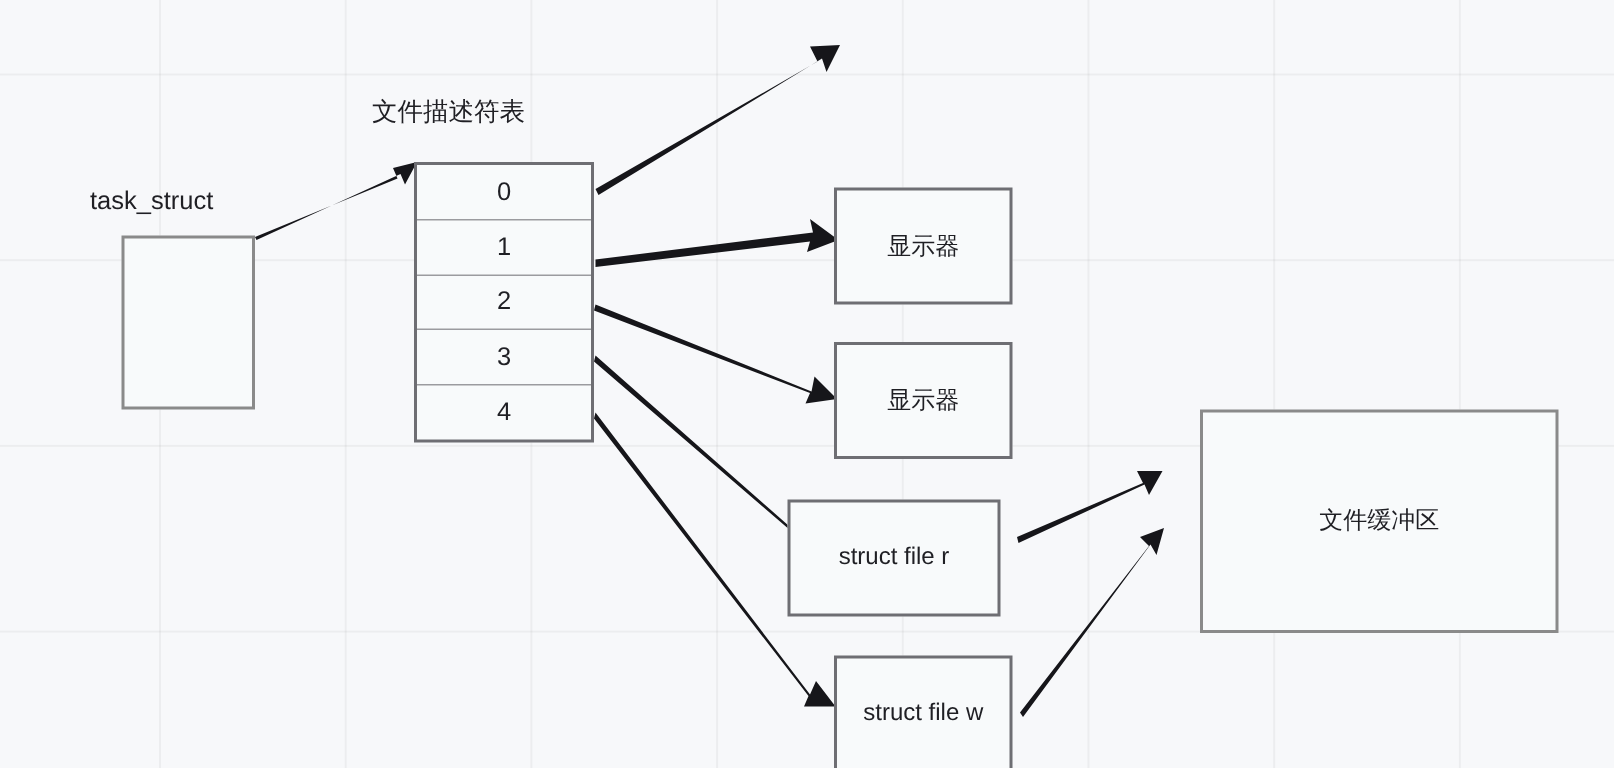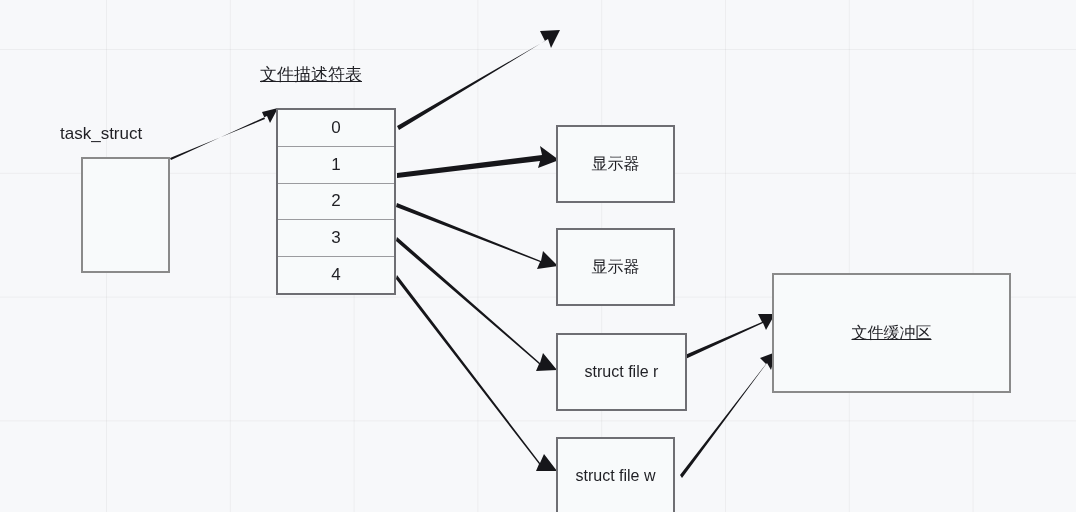--- a/index.html
+++ b/index.html
@@ -68,30 +68,30 @@
 
       <path d="M678,358 L762,322 L758,314 L775,314 L766,330 L763,323 L679,362 Z"></path>
 
       <path d="M680,475 L766,364 L760,358 L776,352 L771,370 L767,363 L682,478 Z"></path>
     </g>
   </svg>
 
   <div class="label" style="left:60px;top:124px;">task_struct</div>
   <div class="box" style="left:81px;top:157px;width:89px;height:116px;"></div>
 
-  <div class="label cjk" style="left:260px;top:63px;text-decoration:underline;">文件描述符表</div>
+  <div class="label cjk" style="left:248px;top:63px;">文件描述符表</div>
   <div id="fdtable">
     <div class="row">0</div>
     <div class="row">1</div>
     <div class="row">2</div>
     <div class="row">3</div>
     <div class="row">4</div>
   </div>
 
   <div class="box dark cjk" style="left:556px;top:125px;width:119px;height:78px;">显示器</div>
   <div class="box dark cjk" style="left:556px;top:228px;width:119px;height:78px;">显示器</div>
 
-  <div class="box dark" style="left:556px;top:333px;width:131px;height:78px;">struct file r</div>
+  <div class="box dark" style="left:525px;top:333px;width:142px;height:78px;">struct file r</div>
   <div class="box dark" style="left:556px;top:437px;width:119px;height:78px;">struct file w</div>
 
-  <div class="box cjk" style="left:772px;top:273px;width:239px;height:120px;text-decoration:underline;">文件缓冲区</div>
+  <div class="box cjk" style="left:800px;top:273px;width:239px;height:149px;">文件缓冲区</div>
 
 </div>
 
 </body></html>

